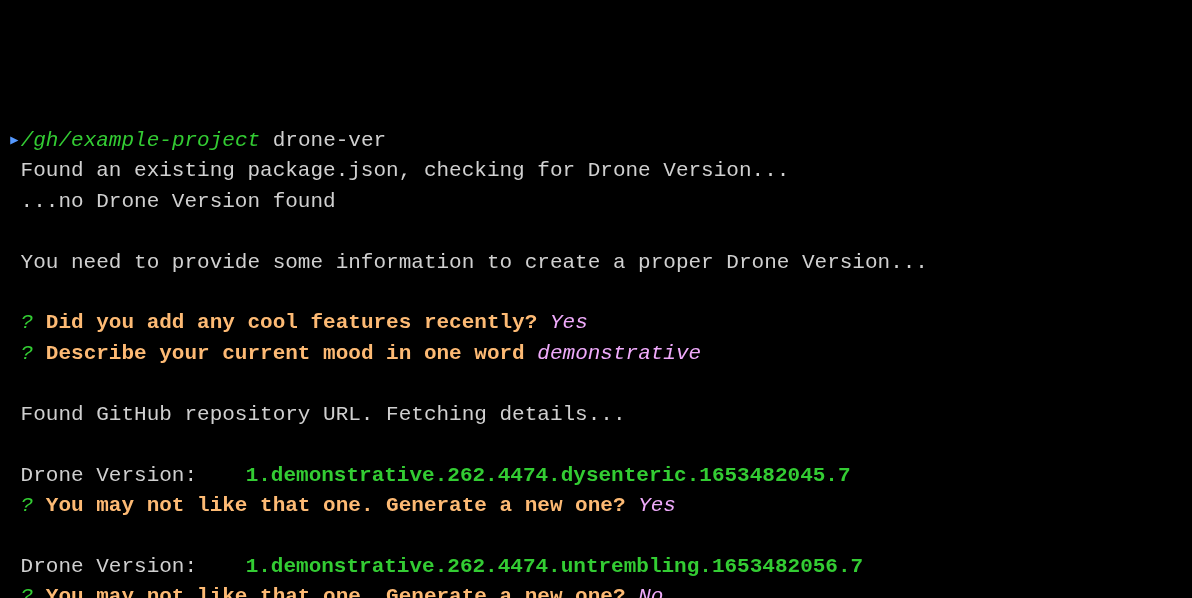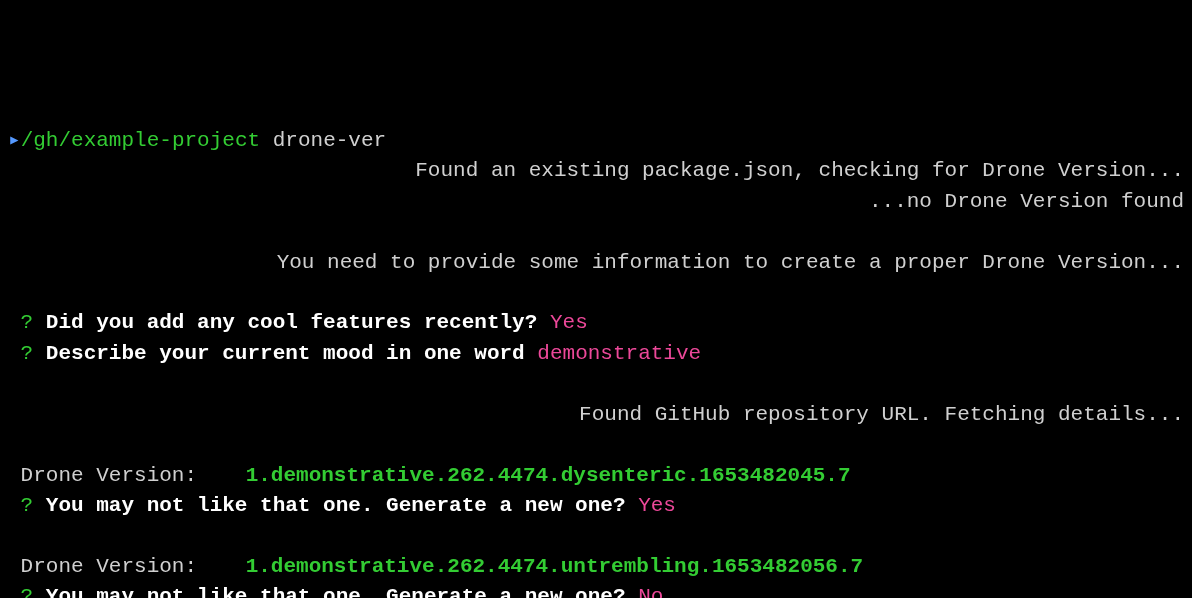--- a/index.html
+++ b/index.html
@@ -12,25 +12,25 @@
       color: #d0d0d0;
       font-family: "Menlo", "Monaco", "Consolas", "Courier New", monospace;
       font-size: 21px;
       line-height: 1.45;
       padding: 4px 8px;
       width: 1192px;
       height: 598px;
       overflow: hidden;
       white-space: pre;
     }
-    .green { color: #33cc33; }
+    .green { color: #33cc33; font-style: italic; }
     .green-bold { color: #33cc33; font-weight: bold; margin-left: 36px; }
-    .cyan { color: #ec4899; }
-    .white { color: #d0d0d0; text-align: right; }
-    .white-bold { color: #ffffff; font-weight: bold; }
+    .cyan { color: #f0abfc; font-style: italic; }
+    .white { color: #d0d0d0; }
+    .white-bold { color: #fdba74; font-weight: bold; }
     .line { display: block; }
     .prompt-caret {
       color: #5599ff;
     }
   </style>
 </head>
 <body>
 
 
 

